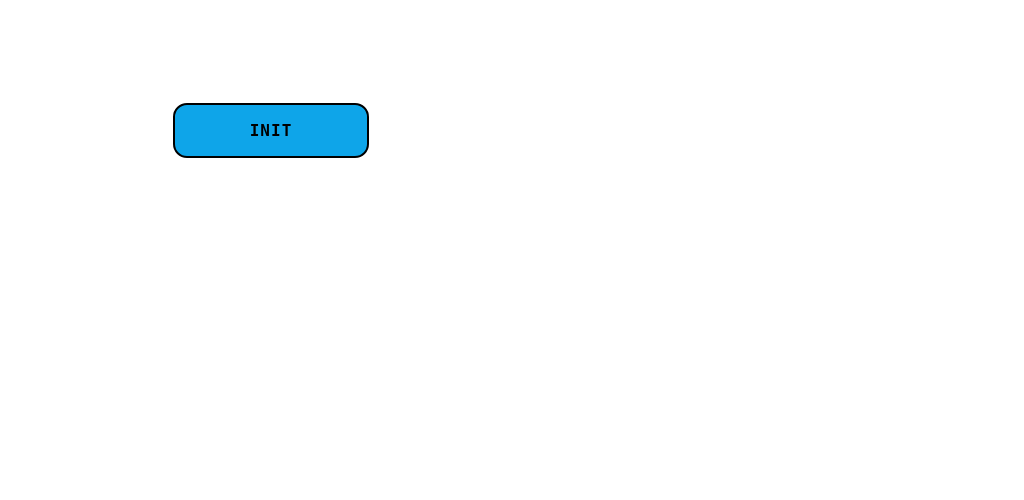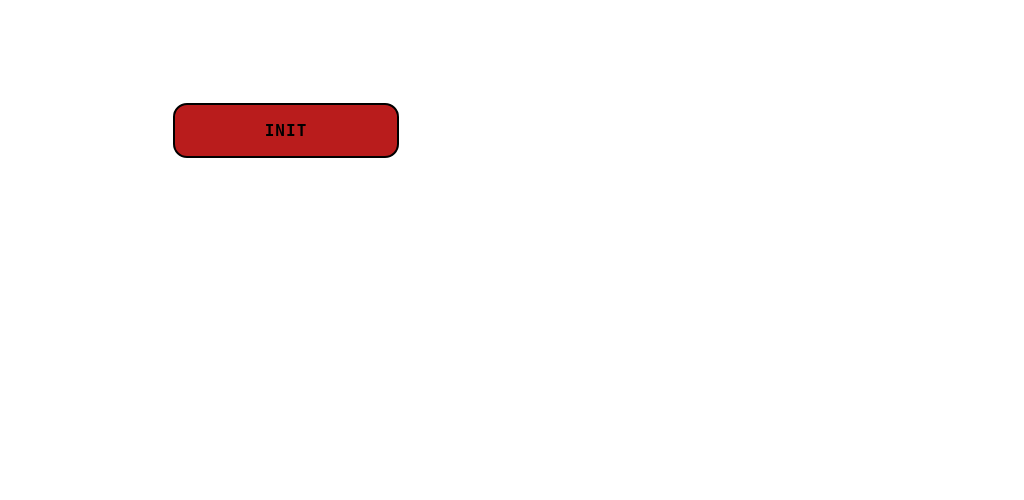--- a/index.html
+++ b/index.html
@@ -12,24 +12,24 @@
     position: relative;
     width: 1024px;
     height: 500px;
     background: #ffffff;
     overflow: hidden;
   }
   .node {
     position: absolute;
     left: 173px;
     top: 103px;
-    width: 226px;
+    width: 196px;
     height: 55px;
     box-sizing: border-box;
-    background: #b91c1c;
+    background: #0ea5e9;
     border: 2px solid #000000;
     border-radius: 14px;
     display: flex;
     align-items: center;
     justify-content: center;
     cursor: default;
   }
   .node-label {
     color: #000000;
     font-size: 16px;

